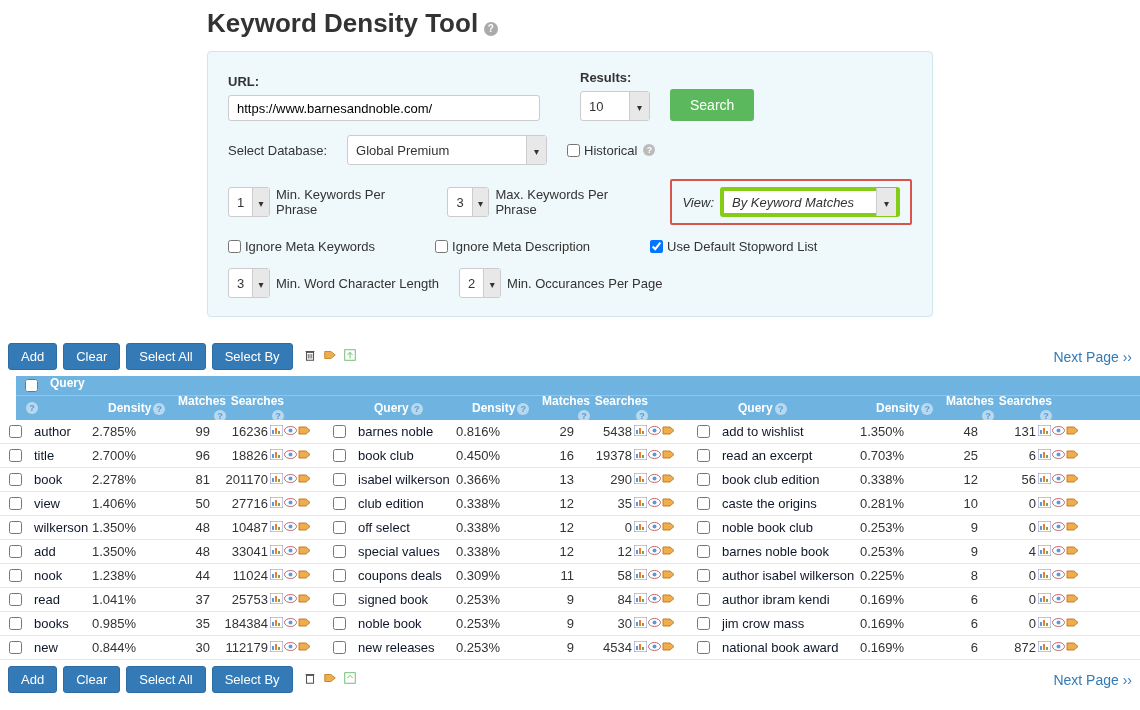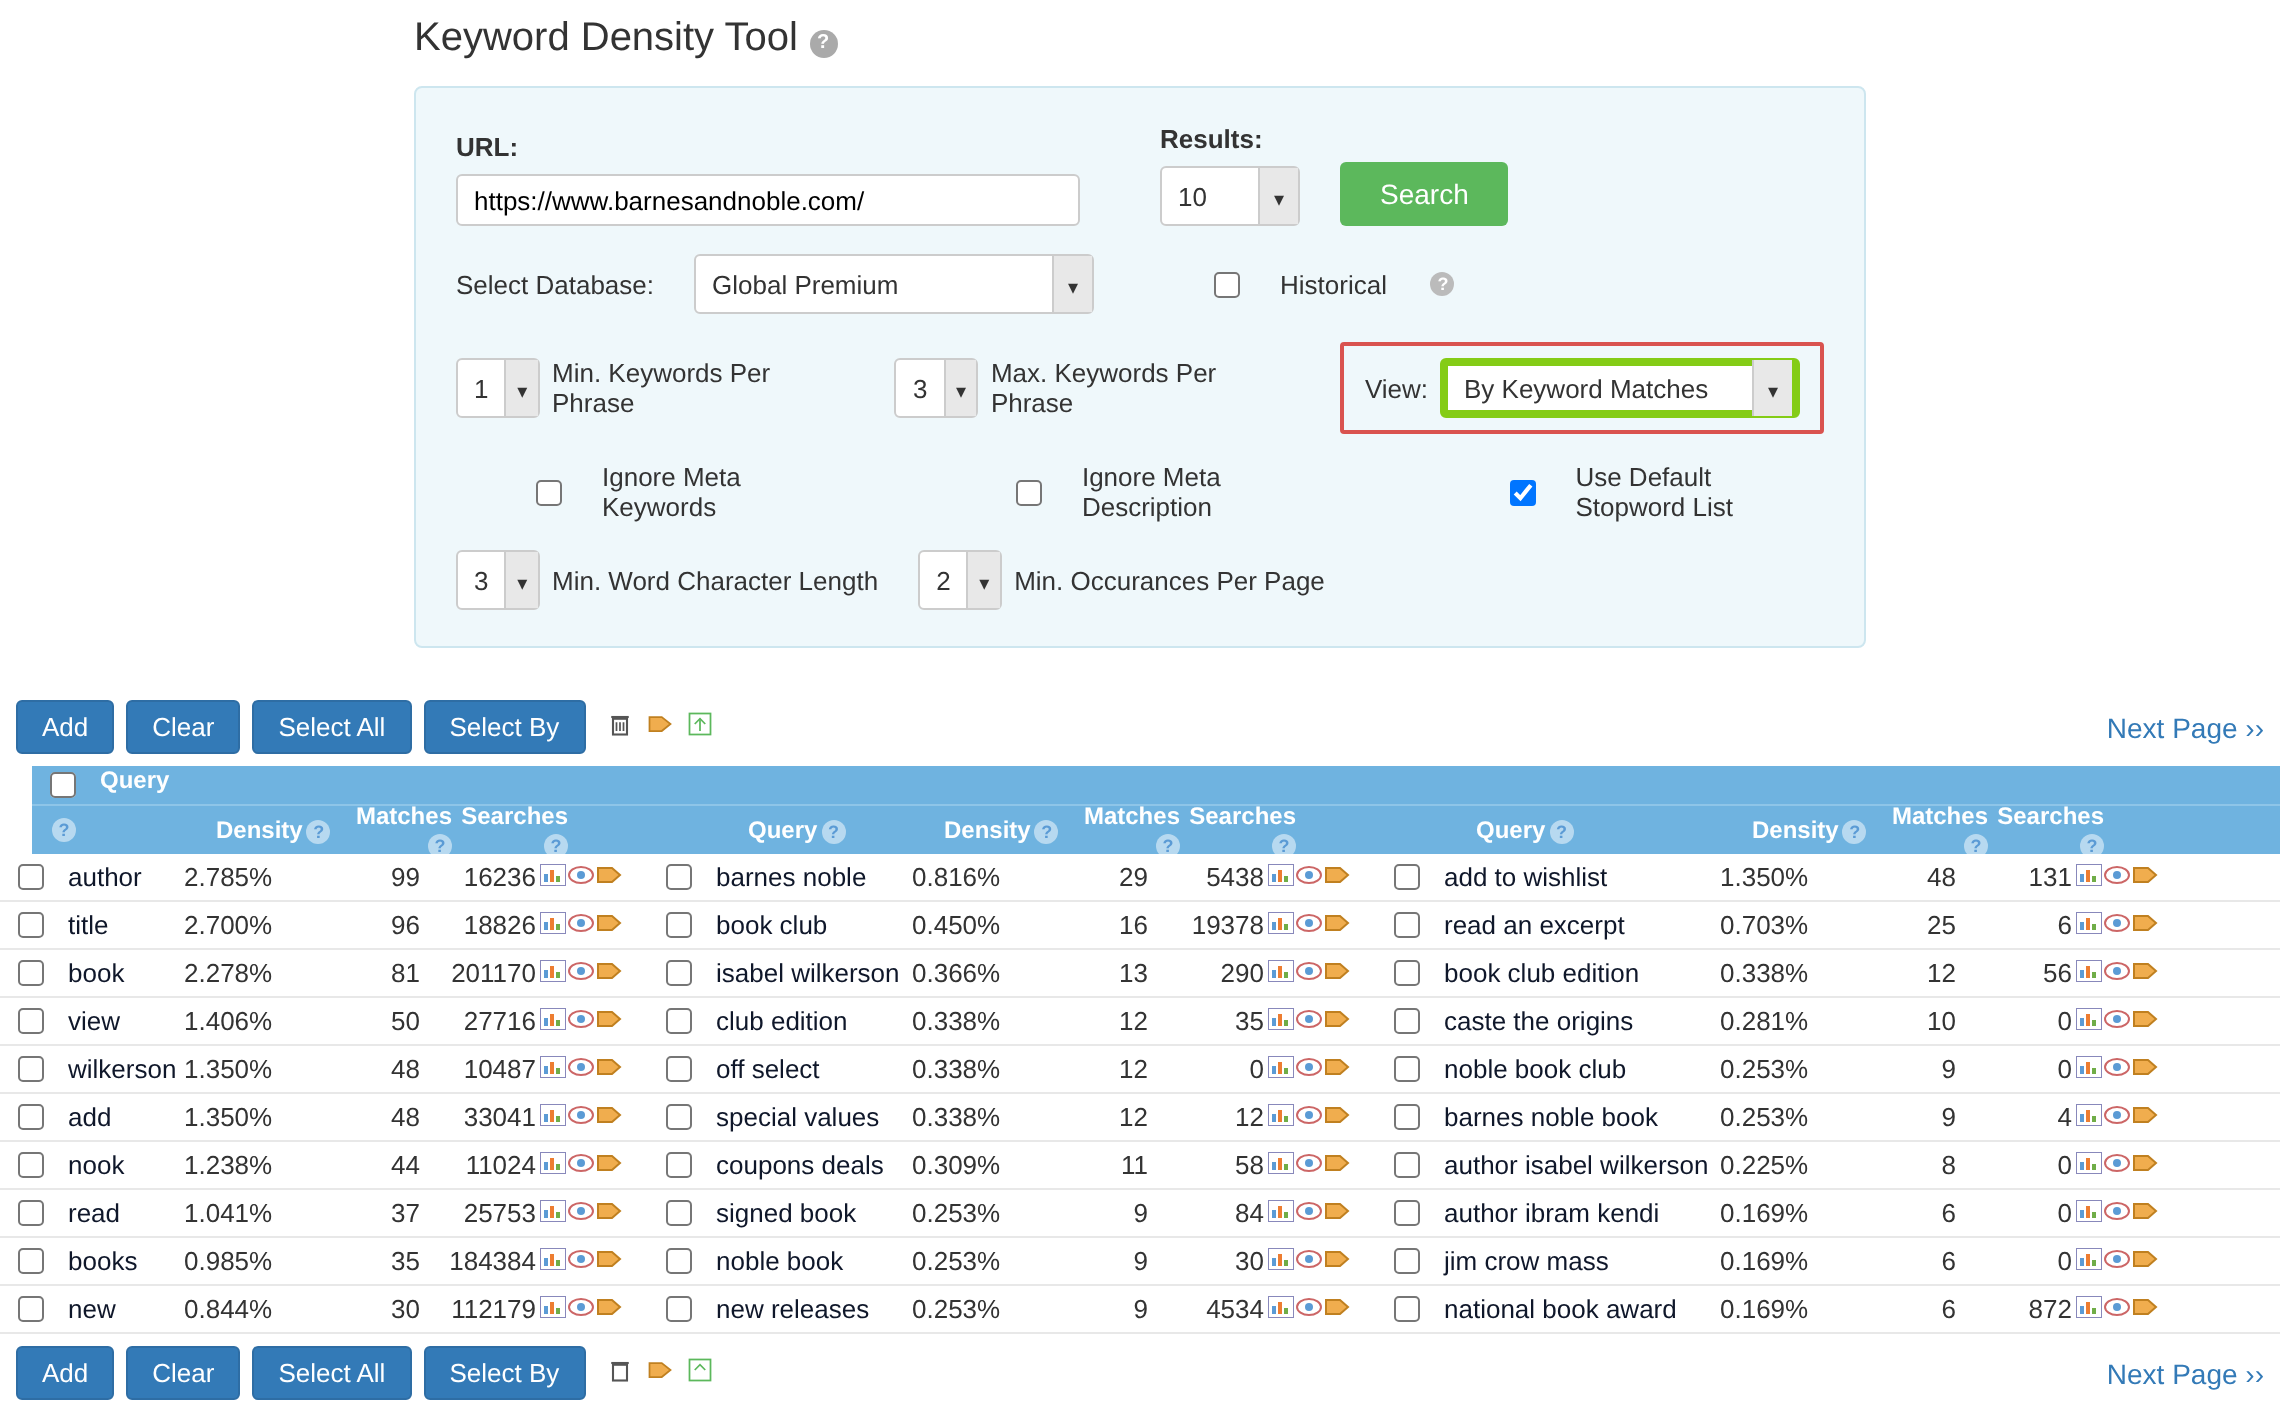--- a/index.html
+++ b/index.html
@@ -1,38 +1,38 @@
 <!DOCTYPE html>
 <html><head>
 <meta charset="utf-8">
 <style>
 * { box-sizing: border-box; margin: 0; padding: 0; }
 body { font-family: Arial, Helvetica, sans-serif; font-size: 13px; color: #333; background: #fff; }
 .container { width: 1140px; margin: 0 auto; }
 .title-row { padding: 8px 0 12px 207px; }
-.title-row h1 { font-size: 20px; font-weight: normal; display: inline-block; }
+.title-row h1 { font-size: 26px; font-weight: bold; display: inline-block; }
 .help-icon { display: inline-block; width: 14px; height: 14px; border-radius: 50%; background: #aaa; color: #fff; font-size: 10px; text-align: center; line-height: 14px; font-weight: bold; vertical-align: middle; margin-left: 2px; }
 .help-icon-sm { display: inline-block; width: 12px; height: 12px; border-radius: 50%; background: rgba(255,255,255,0.5); color: #5b9bd5; font-size: 9px; text-align: center; line-height: 12px; font-weight: bold; vertical-align: middle; margin-left: 2px; }
 .help-icon-gray { display: inline-block; width: 12px; height: 12px; border-radius: 50%; background: #bbb; color: #fff; font-size: 9px; text-align: center; line-height: 12px; font-weight: bold; vertical-align: middle; margin-left: 2px; }
 
 .form-panel { margin: 0 207px 20px 207px; background: #eff8fb; border: 1px solid #cde6ef; border-radius: 4px; padding: 18px 20px; }
 .form-row { display: flex; align-items: center; gap: 20px; margin-bottom: 14px; }
 .form-row:last-child { margin-bottom: 0; }
 .label-bold { font-weight: bold; font-size: 13px; margin-bottom: 6px; display: block; }
 .label-plain { font-size: 13px; }
 .text-input { height: 26px; border: 1px solid #ccc; border-radius: 3px; padding: 12px 8px; font-size: 13px; background: #fff; }
 .url-input { width: 312px; }
 .select-wrap { display: inline-flex; align-items: center; height: 30px; border: 1px solid #ccc; border-radius: 3px; background: #fff; }
 .select-wrap span { padding: 0 8px; font-size: 13px; }
 .select-btn { width: 20px; height: 28px; background: #e8e8e8; border: none; border-left: 1px solid #ccc; cursor: pointer; position: relative; }
 .select-btn::after { content: "▾"; font-size: 10px; color: #333; }
 .btn-search { background: #5cb85c; color: #fff; border: none; border-radius: 3px; height: 32px; padding: 0 20px; font-size: 14px; cursor: pointer; }
-.checkbox-wrap { display: inline-flex; align-items: center; gap: 20px; font-size: 13px; margin-left: 40px; }
+.checkbox-wrap { display: inline-flex; align-items: center; gap: 4px; font-size: 13px; }
 .checkbox-wrap input { width: 13px; height: 13px; }
-.view-frame { border: 2px solid #d9534f; padding: 6px 10px; border-radius: 2px; display: inline-flex; align-items: center; gap: 6px; }
+.view-frame { border: 2px solid #d9534f; padding: 6px 10px; border-radius: 2px; display: inline-flex; align-items: center; gap: 6px; font-style: italic; }
 
 .toolbar { display: flex; align-items: center; gap: 6px; padding: 6px 8px; }
 .btn-blue { background: #337ab7; color: #fff; border: 1px solid #2e6da4; border-radius: 3px; padding: 5px 12px; font-size: 13px; cursor: pointer; }
 .toolbar-icons { display: inline-flex; gap: 6px; margin-left: 4px; }
 .tb-icon { width: 14px; height: 14px; display: inline-block; }
 .next-page { margin-left: auto; color: #337ab7; font-size: 14px; cursor: pointer; }
 
 .grid-wrap { width: 100%; }
 .hdr-row { display: flex; background: #6fb3e0; color: #fff; font-size: 12px; font-weight: bold; margin-left: 16px; }
 .hdr-top { height: 20px; border-bottom: 1px solid #8ec5e8; }

